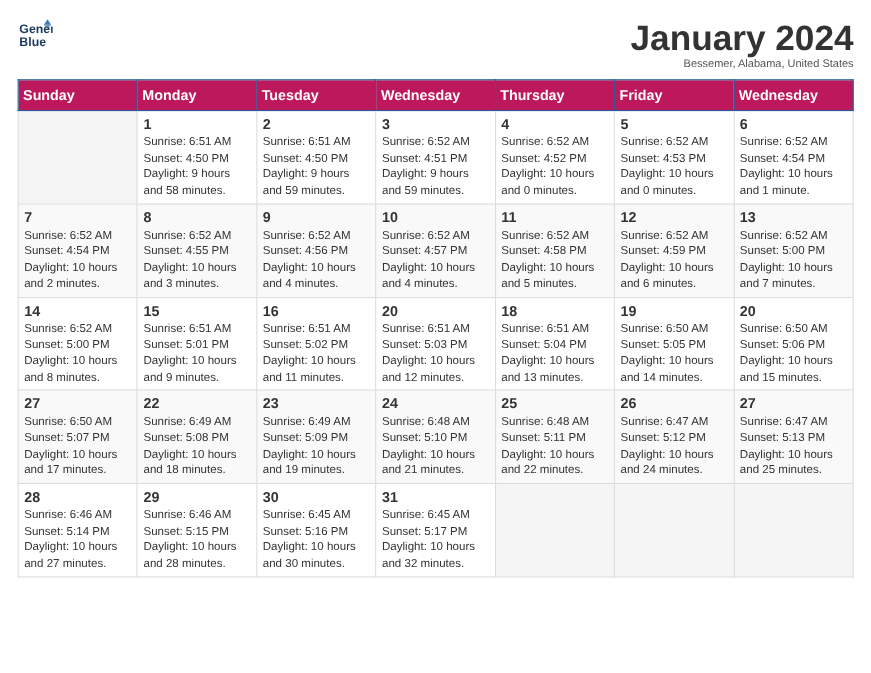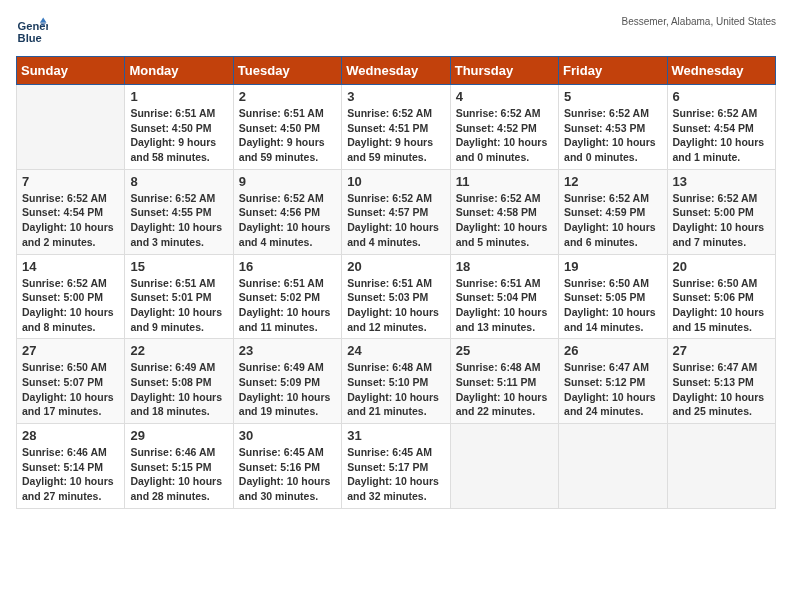--- a/index.html
+++ b/index.html
@@ -36,21 +36,21 @@
     .location {
       font-size: 10px;
       color: #555;
     }
     .calendar {
       width: 100%;
       border-collapse: collapse;
       border: 1px solid #ccc;
     }
     .calendar th {
-      background-color: #c2410c;
+      background-color: #be185d;
       color: #fff;
       font-size: 13px;
       font-weight: bold;
       padding: 6px 4px;
       text-align: left;
       border: 1px solid #2a5a9a;
     }
     .calendar td {
       vertical-align: top;
       padding: 4px 5px;
@@ -68,39 +68,39 @@
       font-size: 13px;
       font-weight: bold;
       color: #333;
       display: block;
       margin-bottom: 2px;
     }
     .day-info {
       font-size: 10.5px;
       color: #333;
       line-height: 1.4;
-      font-weight: bold;
     }
     .empty-cell {
       background: #f5f5f5 !important;
     }
   </style>
 </head>
 <body>
 
 <div class="header">
   <div class="logo">
     <svg class="logo-icon" viewBox="0 0 40 40">
       <text x="2" y="18" font-size="14" font-weight="bold" fill="#1a3a5c">General</text>
       <text x="2" y="32" font-size="14" font-weight="bold" fill="#1a3a5c">Blue</text>
       <polygon points="30,8 38,8 34,2" fill="#3a7abf"></polygon>
       <polygon points="30,8 38,8 34,14" fill="#2a5a9a" opacity="0.6"></polygon>
     </svg>
   </div>
   <div class="title-block">
+    <div class="month-title">January 2024</div>
     <div class="location">Bessemer, Alabama, United States</div>
   </div>
 </div>
 
 <table class="calendar">
   <thead>
     <tr id="weekday-header">
         <th>Sunday</th>
         <th>Monday</th>
         <th>Tuesday</th>

